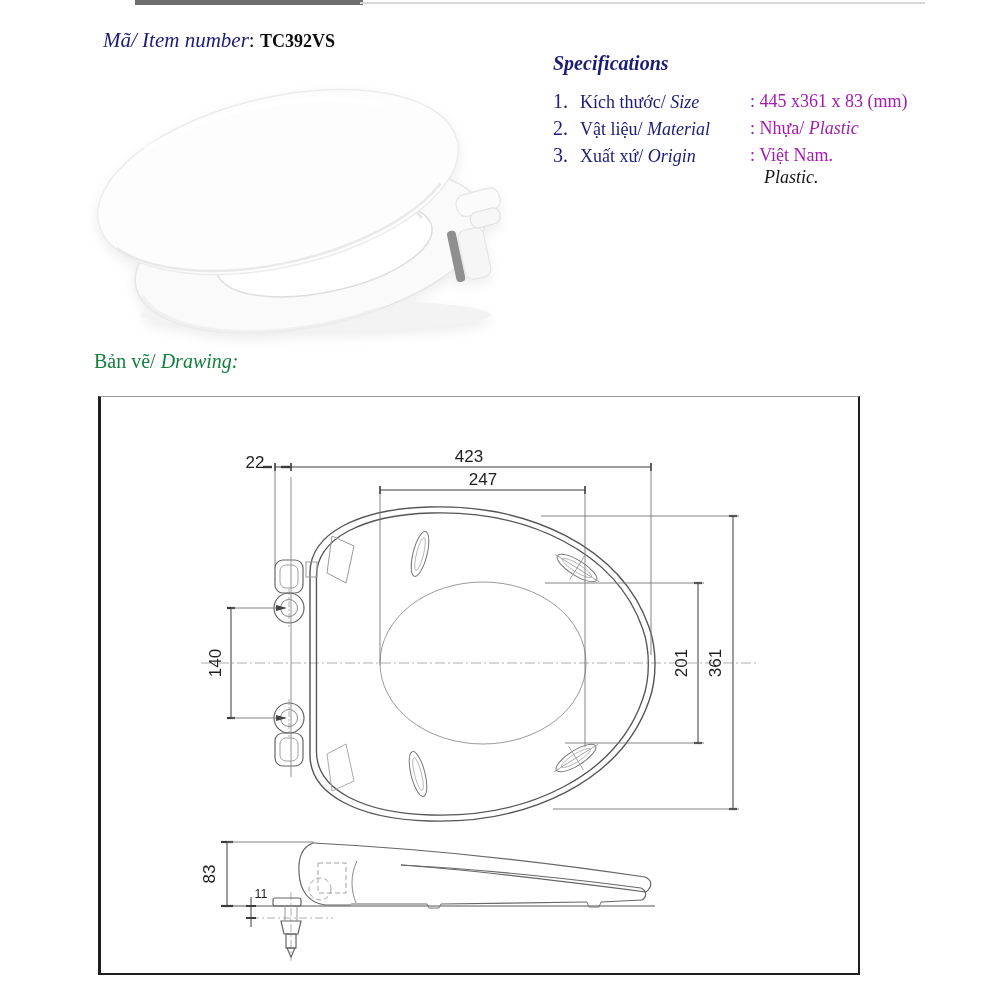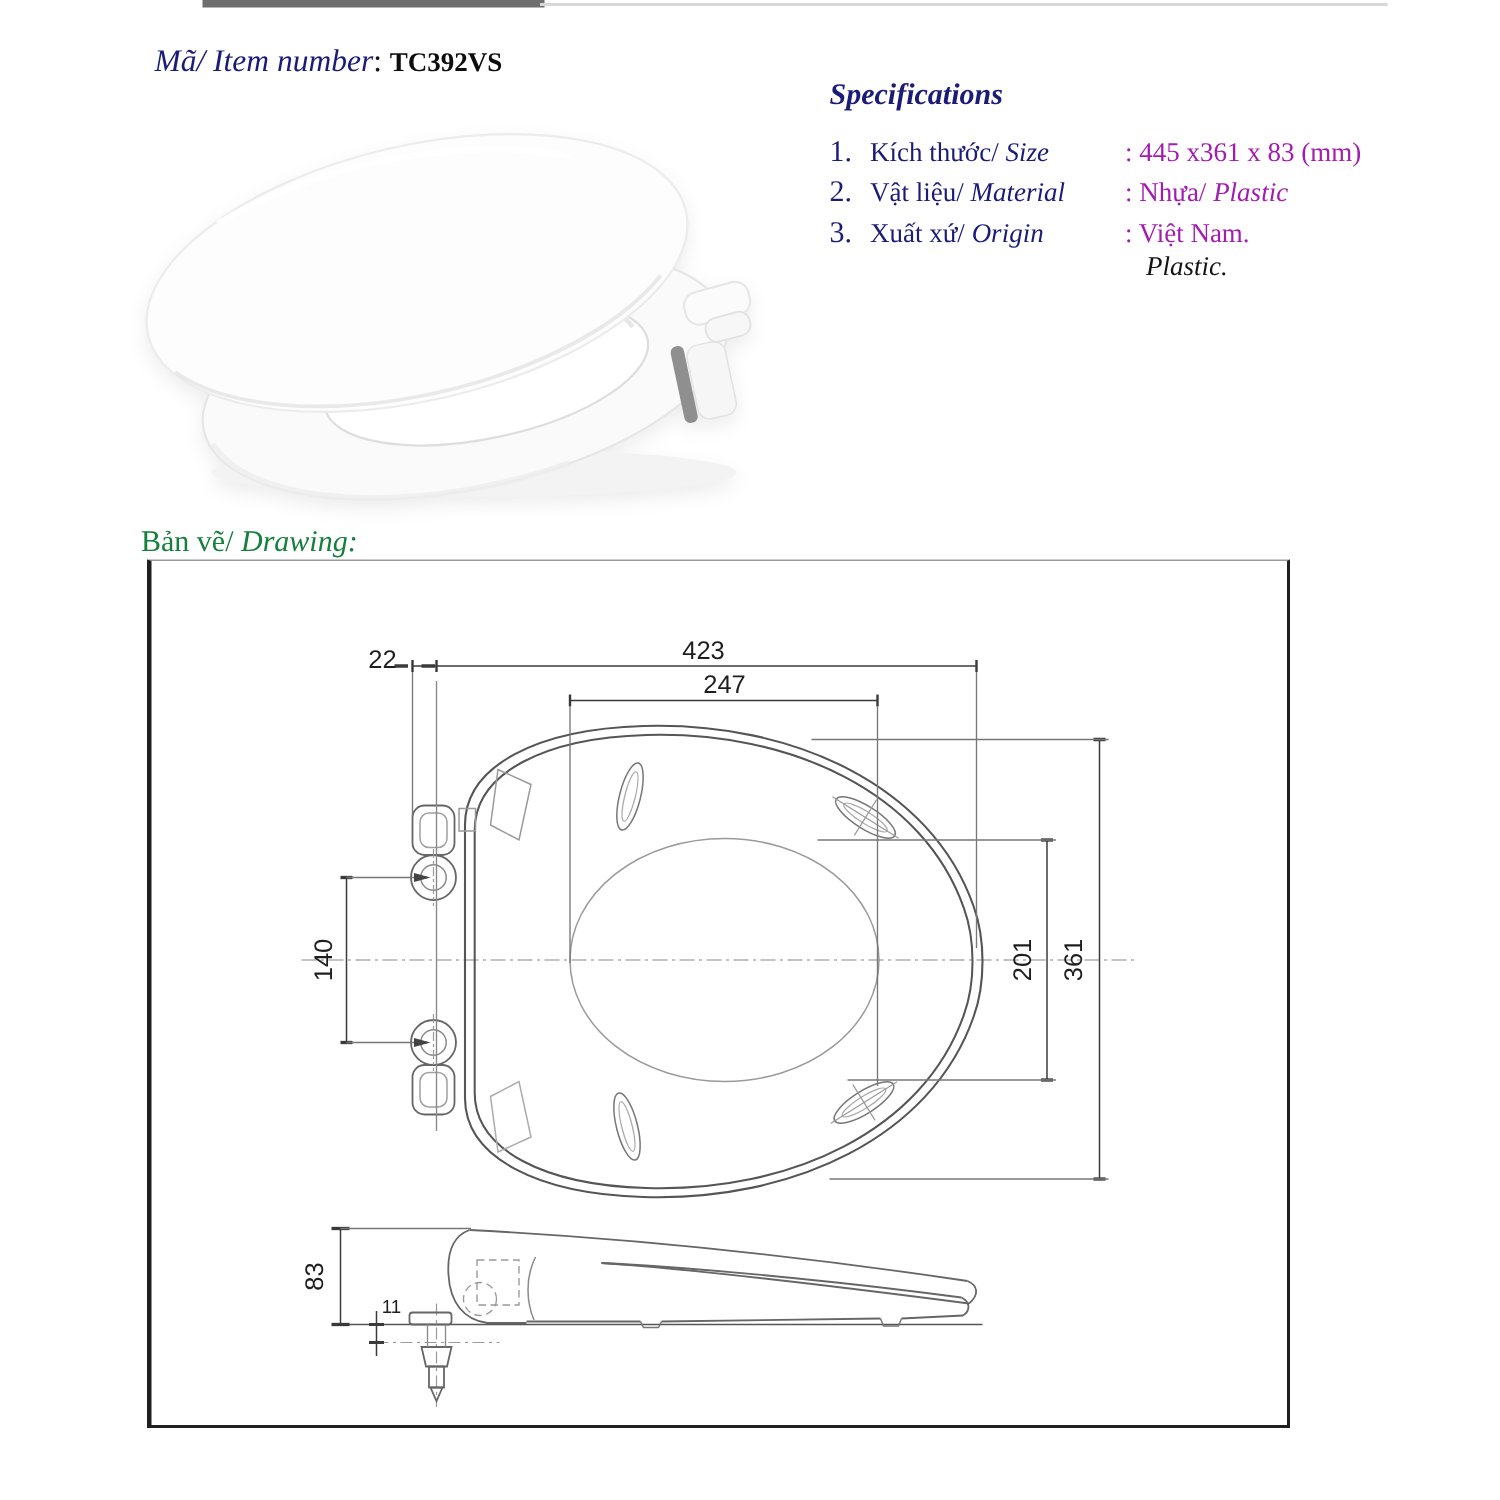--- a/index.html
+++ b/index.html
@@ -25,21 +25,21 @@
   .spec-row .num{display:inline-block;width:27px;font-size:20px;color:#1b1b78;}
   .spec-row .lab{color:#1b1b78;}
   .spec-row .lab .en{font-style:italic;}
   .spec-row .val{position:absolute;left:197px;top:1px;color:#a21caf;}
   .spec-row .val .it{font-style:italic;}
   .spec-line2{position:absolute;left:211px;top:23px;font-style:italic;font-size:18px;color:#141414;}
   
   .drawing-label{position:absolute;left:78px;top:350px;font-size:20px;color:#15803d;white-space:nowrap;margin-left:16px;}
   .drawing-label .en{font-style:italic;}
   .drawing-box{
-    position:absolute;left:98px;top:373px;width:757px;height:576px;
+    position:absolute;left:98px;top:396px;width:757px;height:576px;
     border:2px solid #1f1f1f;border-left-width:3px;border-top:1px solid #9a9a9a;background:#fff;
   }
   .dim-text{font-family:"Liberation Sans", sans-serif;font-size:17px;fill:#1e1e1e;}
   .dim-text-sm{font-family:"Liberation Sans", sans-serif;font-size:12.5px;fill:#1e1e1e;}
 </style>
 </head>
 <body>
 
 <div class="smudge-dark"></div>
 <div class="smudge-light"></div>

